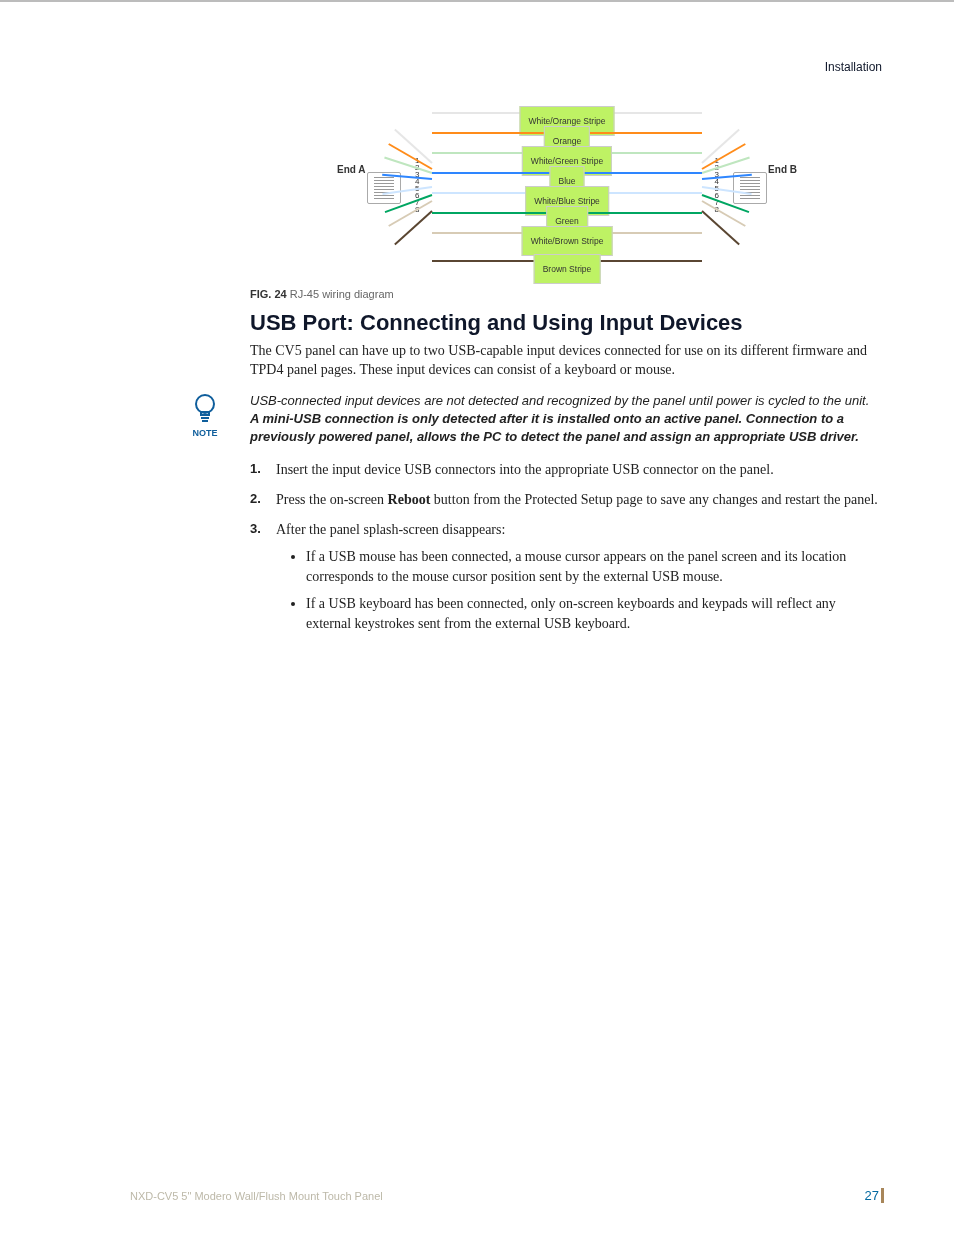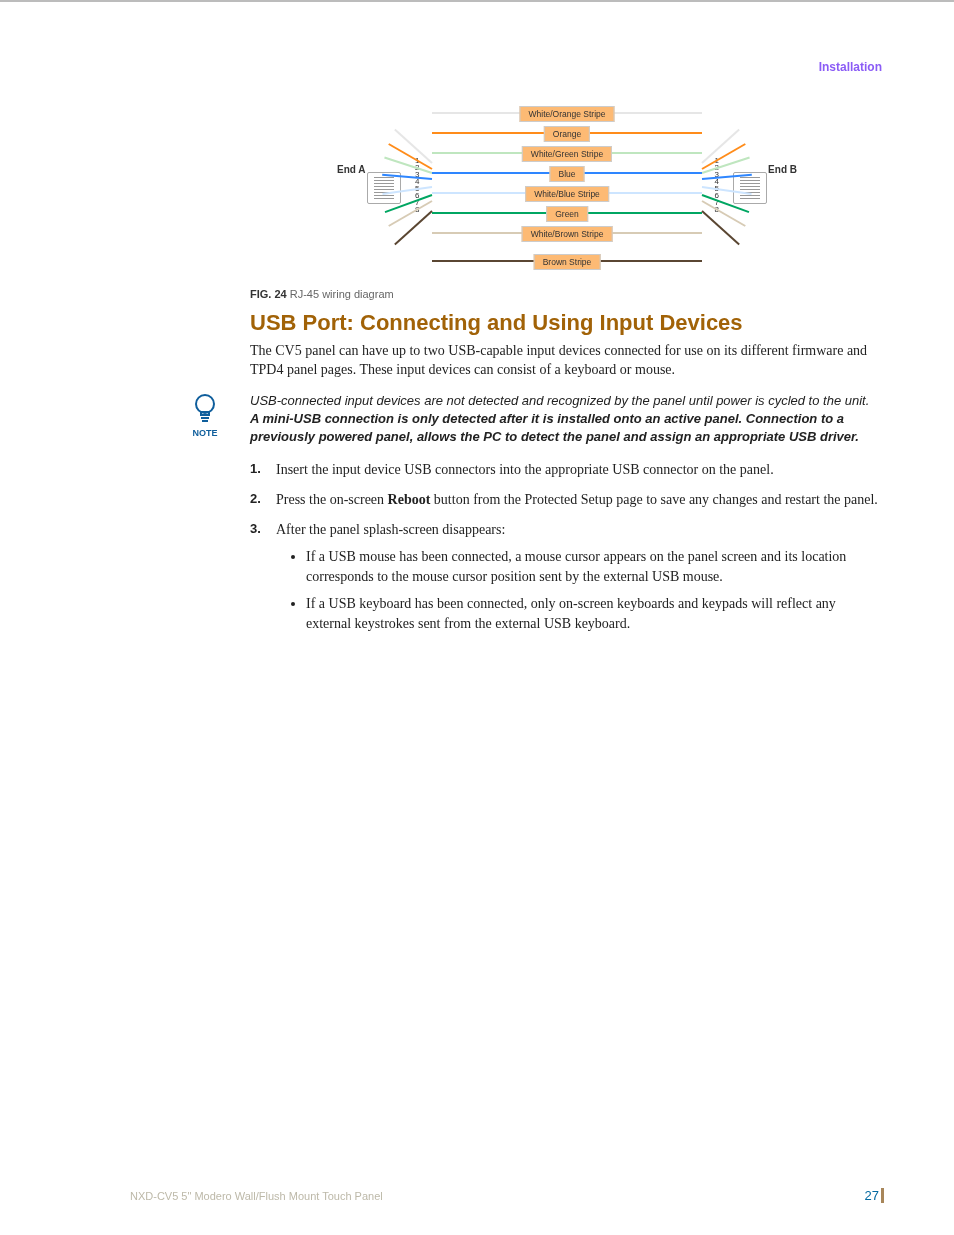--- a/index.html
+++ b/index.html
@@ -19,22 +19,21 @@
     position: relative;
     height: 100%;
     border-top: 2px solid #bcbcbc;
   }
   .header-right {
     position: absolute;
     top: 58px;
     right: 72px;
     font-family: Arial, Helvetica, sans-serif;
     font-size: 12px;
-    color: #8b5cf6;
-    font-weight: bold;
+    color: #0f172a;
   }
   .content {
     margin-top: 55px;
     margin-left: 120px;
   }
   
   .diagram {
     width: 480px;
     height: 180px;
     margin: 0 auto 4px auto;
@@ -92,23 +91,23 @@
     position: absolute;
     width: 50px;
     border-top-width: 2px;
     border-top-style: solid;
     border-top-color: inherit;
   }
   .wlabel {
     position: absolute;
     left: 50%;
     transform: translateX(-50%);
-    background: #fdba74;
+    background: #bef264;
     border: 1px solid #ccc;
-    padding: 1px 8px;
+    padding: 8px 8px;
     font-size: 8.5px;
     line-height: 12px;
     white-space: nowrap;
     top: -8px;
   }
   
   .w1 { top: 10px;  border-color:#e6e6e6; }
   .w1::before{ top:48px; left:-50px; transform-origin:right; transform:rotate(42deg);}
   .w1::after { top:48px; right:-50px; transform-origin:left; transform:rotate(-42deg);}
   .w2 { top: 30px;  border-color:#ff8c1a; }
@@ -136,21 +135,21 @@
   .caption {
     font-family: Arial, Helvetica, sans-serif;
     font-size: 11px;
     color: #666;
     margin: 6px 0 10px 0;
   }
   .caption b { color: #333; font-weight: bold; }
 
   h2.sec {
     font-family: Arial, Helvetica, sans-serif;
-    color: #a16207;
+    color: #0f172a;
     font-size: 22px;
     font-weight: bold;
     margin: 4px 0 6px 0;
   }
   p.body {
     font-size: 14px;
     line-height: 1.35;
     margin: 0 0 12px 0;
   }
   .note-row {

